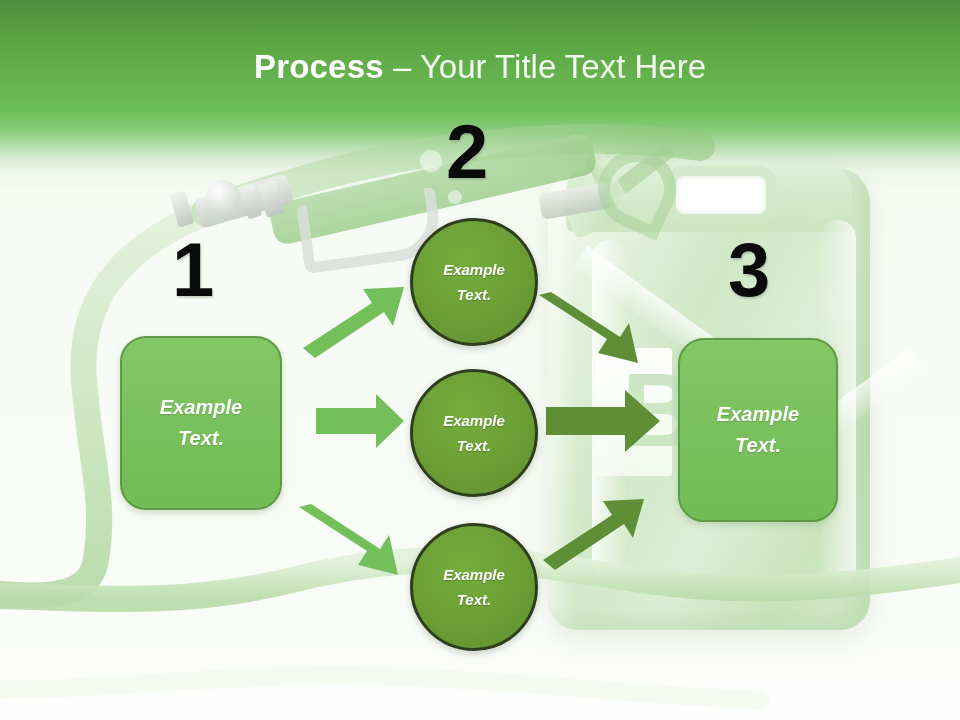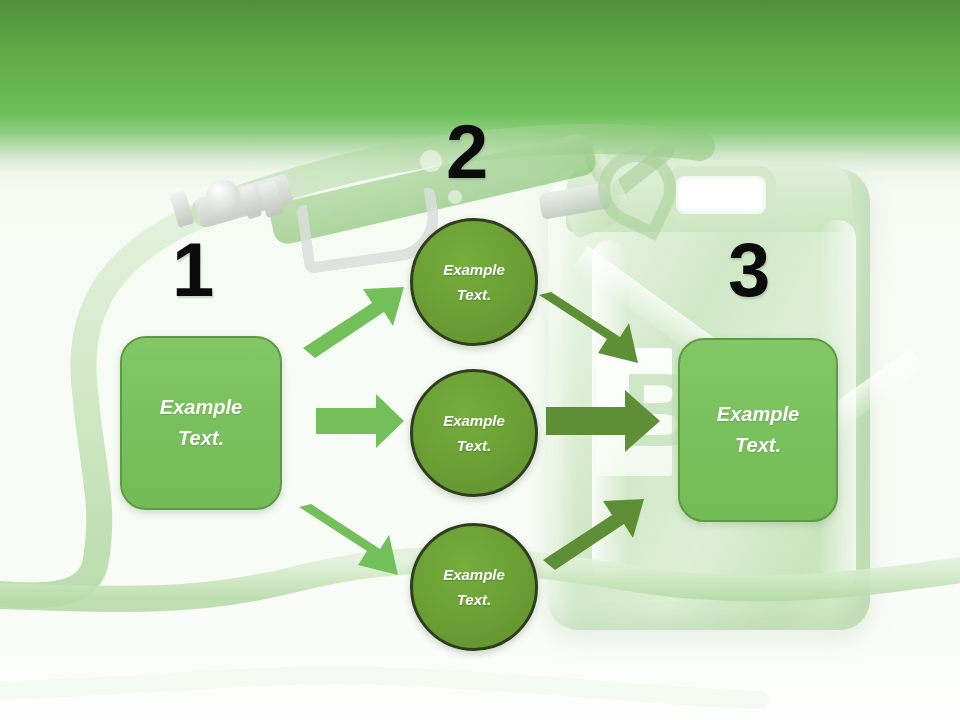--- a/index.html
+++ b/index.html
@@ -332,20 +332,23 @@
     <div class="nozzle-ring-a"></div>
     <div class="nozzle-ring-b"></div>
     <div class="nozzle-ring-c"></div>
     <div class="nozzle-ball"></div>
     <div class="nozzle-tip"></div>
     <div class="nozzle-hook"></div>
     <div class="dot-a"></div>
     <div class="dot-b"></div>
   </div>
 
+  <div style="position:absolute; left:0; top:48px; width:960px; text-align:center;">
+    <span style="color:#ffffff; font-size:33px; font-weight:bold; letter-spacing:0.2px;">Process</span><span style="color:#ffffff; font-size:33px; font-weight:normal;"> – </span><span style="color:#f2f9ef; font-size:33px; font-weight:normal;">Your Title Text Here</span>
+  </div>
 
   <svg class="arrow-layer" viewBox="0 0 960 720">
 
     <g>
       <polygon fill="#73bf5a" points="303,348 372,303 363,289 404,287 393,326 384,312 315,358"></polygon>
     </g>
     <g>
       <polygon fill="#73bf5a" points="316,408 376,408 376,394 404,421 376,448 376,434 316,434"></polygon>
     </g>
     <g>

